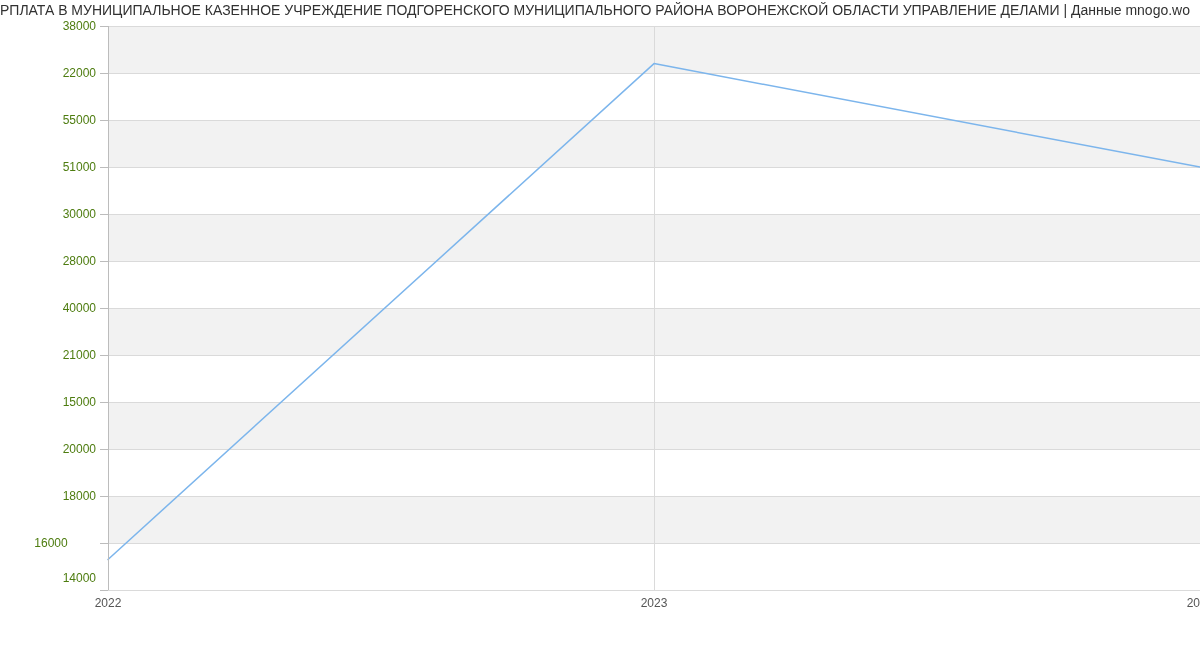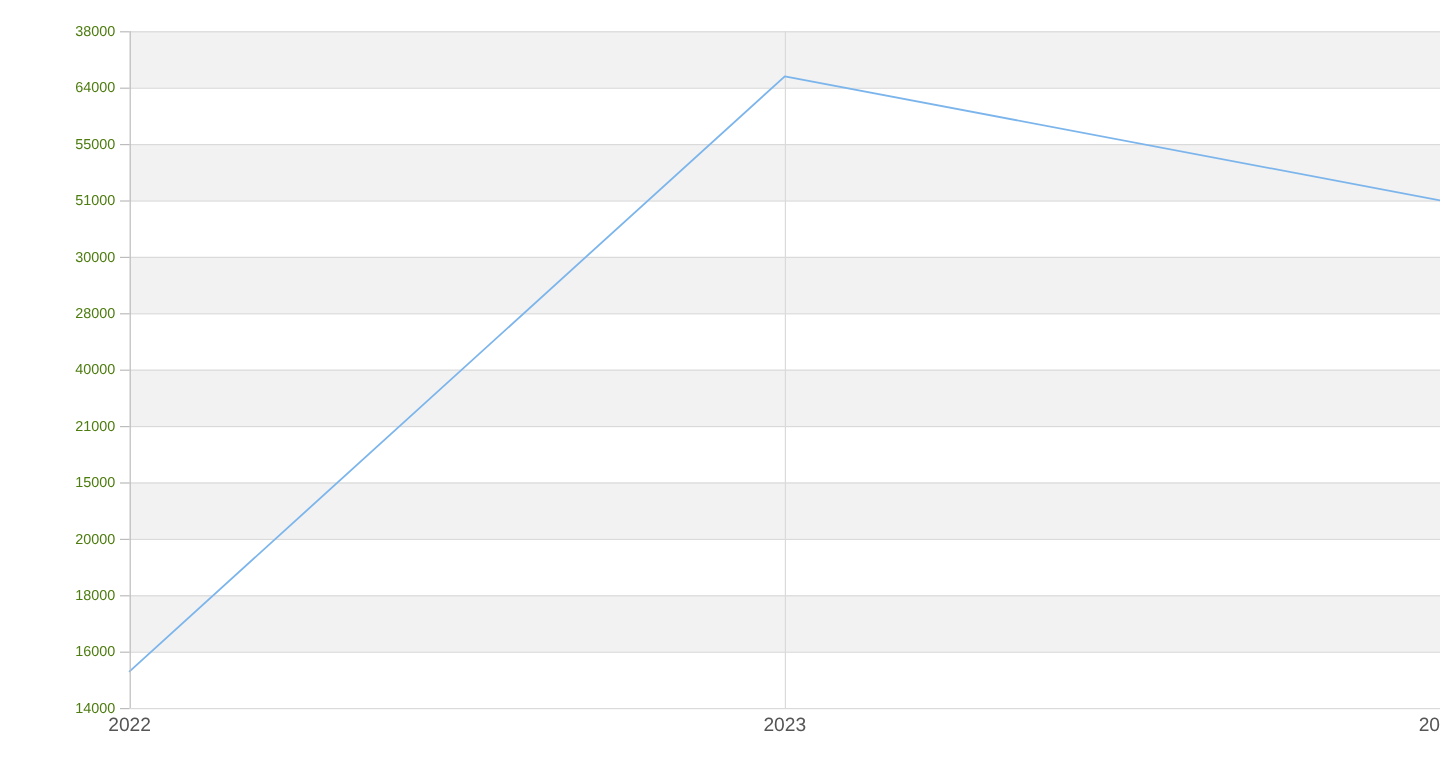--- a/index.html
+++ b/index.html
@@ -74,21 +74,21 @@
     right: 1104px;
     width: 90px;
     text-align: right;
     font-size: 12px;
     color: #4d7c0f;
     transform: translateY(-50%);
   }
   .x-label {
     position: absolute;
     top: 596px;
-    font-size: 16px;
+    font-size: 12px;
     color: #555;
     transform: translateX(-50%);
   }
   svg.line-layer {
     position: absolute;
     left: 0;
     top: 0;
     width: 100%;
     height: 100%;
     overflow: visible;
@@ -99,20 +99,21 @@
     stroke-width: 1.5;
     stroke-linejoin: round;
     stroke-linecap: round;
   }
 </style>
 </head>
 <body>
 
 <div class="chart-wrap">
 
+  <div class="title">РПЛАТА В МУНИЦИПАЛЬНОЕ КАЗЕННОЕ УЧРЕЖДЕНИЕ ПОДГОРЕНСКОГО МУНИЦИПАЛЬНОГО РАЙОНА ВОРОНЕЖСКОЙ ОБЛАСТИ УПРАВЛЕНИЕ ДЕЛАМИ | Данные mnogo.wo</div>
 
   <div class="plot-area" id="plot">
       <div class="grid-band" style="top: 0px; height: 47px;"></div>
       <div class="grid-band" style="top: 94px; height: 47px;"></div>
       <div class="grid-band" style="top: 188px; height: 47px;"></div>
       <div class="grid-band" style="top: 282px; height: 47px;"></div>
       <div class="grid-band" style="top: 376px; height: 47px;"></div>
       <div class="grid-band" style="top: 470px; height: 47px;"></div>
     <div class="grid-line" style="top: 564px;"></div>
       <div class="grid-line" style="top: 517px;"></div>
@@ -129,41 +130,41 @@
       <div class="grid-line" style="top: 0px;"></div>
       <div class="vline" style="left: 546px;"></div>
       <svg class="line-layer" id="lineSvg" viewBox="0 0 1092 564" preserveAspectRatio="none">
         <path d="M0 533.45 L546 37.60000000000002 L1092 141" stroke="#7cb5ec"></path>
       </svg>
   </div>
 
   <div class="y-axis-line"></div>
 
 <div class="y-tick" style="top: 590px;"></div>
-    <div class="y-label" style="top: 590px;">14000</div>
+    <div class="y-label" style="top: 578px;">14000</div>
     <div class="y-tick" style="top: 543px;"></div>
-    <div class="y-label" style="top: 543px;">16000</div>
+    <div class="y-label" style="top: 543px; text-align: center;">16000</div>
     <div class="y-tick" style="top: 496px;"></div>
     <div class="y-label" style="top: 496px;">18000</div>
     <div class="y-tick" style="top: 449px;"></div>
     <div class="y-label" style="top: 449px;">20000</div>
     <div class="y-tick" style="top: 402px;"></div>
     <div class="y-label" style="top: 402px;">15000</div>
     <div class="y-tick" style="top: 355px;"></div>
     <div class="y-label" style="top: 355px;">21000</div>
     <div class="y-tick" style="top: 308px;"></div>
     <div class="y-label" style="top: 308px;">40000</div>
     <div class="y-tick" style="top: 261px;"></div>
     <div class="y-label" style="top: 261px;">28000</div>
     <div class="y-tick" style="top: 214px;"></div>
     <div class="y-label" style="top: 214px;">30000</div>
     <div class="y-tick" style="top: 167px;"></div>
     <div class="y-label" style="top: 167px;">51000</div>
     <div class="y-tick" style="top: 120px;"></div>
     <div class="y-label" style="top: 120px;">55000</div>
     <div class="y-tick" style="top: 73px;"></div>
-    <div class="y-label" style="top: 73px;">64000</div>
+    <div class="y-label" style="top: 73px;">22000</div>
     <div class="y-tick" style="top: 26px;"></div>
     <div class="y-label" style="top: 26px;">38000</div>
     <div class="x-label" style="left: 108px;">2022</div>
     <div class="x-label" style="left: 654px;">2023</div>
     <div class="x-label" style="left: 1200px;">2024</div>
   </div>
 
 </body></html>

